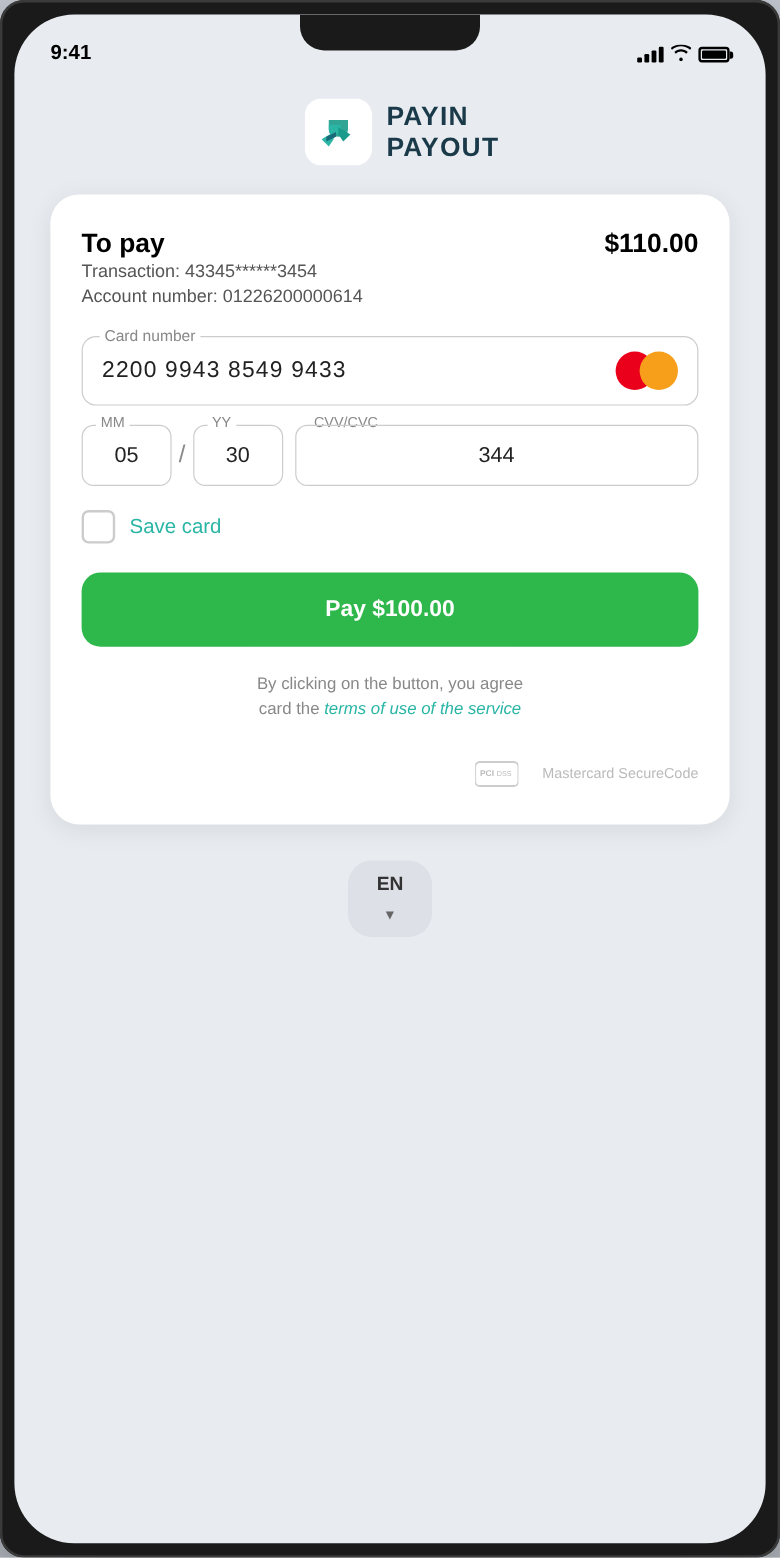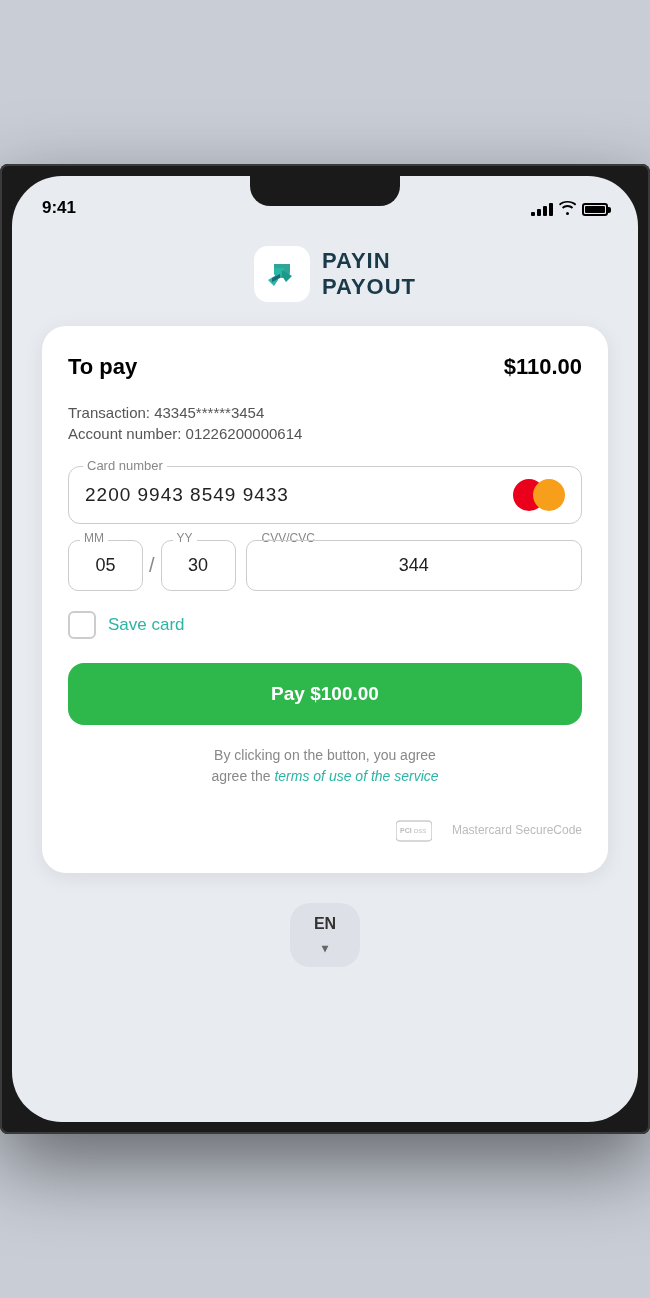--- a/index.html
+++ b/index.html
@@ -8,23 +8,23 @@
       background: #c8cdd6;
       display: flex;
       justify-content: center;
       align-items: center;
       min-height: 100vh;
       font-family: -apple-system, BlinkMacSystemFont, 'Segoe UI', sans-serif;
     }
 
     .phone-frame {
       width: 650px;
-      height: 970px;
+      height: 1298px;
       background: #1a1a1a;
-      border-radius: 8px;
+      border-radius: 20px;
       position: relative;
       box-shadow: 0 30px 80px rgba(0,0,0,0.5), inset 0 0 0 2px #3a3a3a;
       overflow: hidden;
     }
 
     .phone-screen {
       position: absolute;
       top: 12px;
       left: 12px;
       right: 12px;
@@ -163,21 +163,21 @@
       padding: 28px 26px;
       width: 100%;
       box-shadow: 0 4px 20px rgba(0,0,0,0.08);
       margin-bottom: 30px;
     }
 
     .card-header {
       display: flex;
       justify-content: space-between;
       align-items: flex-end;
-      margin-bottom: 24px;
+      margin-bottom: 2px;
     }
 
     .to-pay-label {
       font-size: 22px;
       font-weight: 700;
       color: #000;
     }
 
     .to-pay-amount {
       font-size: 22px;
@@ -514,21 +514,21 @@
           <div class="checkbox"></div>
           <span class="save-card-label">Save card</span>
         </div>
 
         
         <button class="pay-button">Pay $100.00</button>
 
         
         <div class="terms-text">
           <span>By clicking on the button, you agree</span><br>
-          <span>agree the</span>
+          <span>card the</span>
           <a class="terms-link">terms of use of the service</a>
         </div>
 
         
         <div class="security-badges">
           <div class="pci-badge">
             <svg width="36" height="28" viewBox="0 0 36 28">
               <rect x="0" y="4" width="36" height="20" rx="4" fill="none" stroke="#ccc" stroke-width="1.5"></rect>
               <text x="4" y="16" font-size="7" font-weight="bold" fill="#bbb" font-family="sans-serif">PCI</text>
               <text x="18" y="16" font-size="6" fill="#bbb" font-family="sans-serif">DSS</text>

